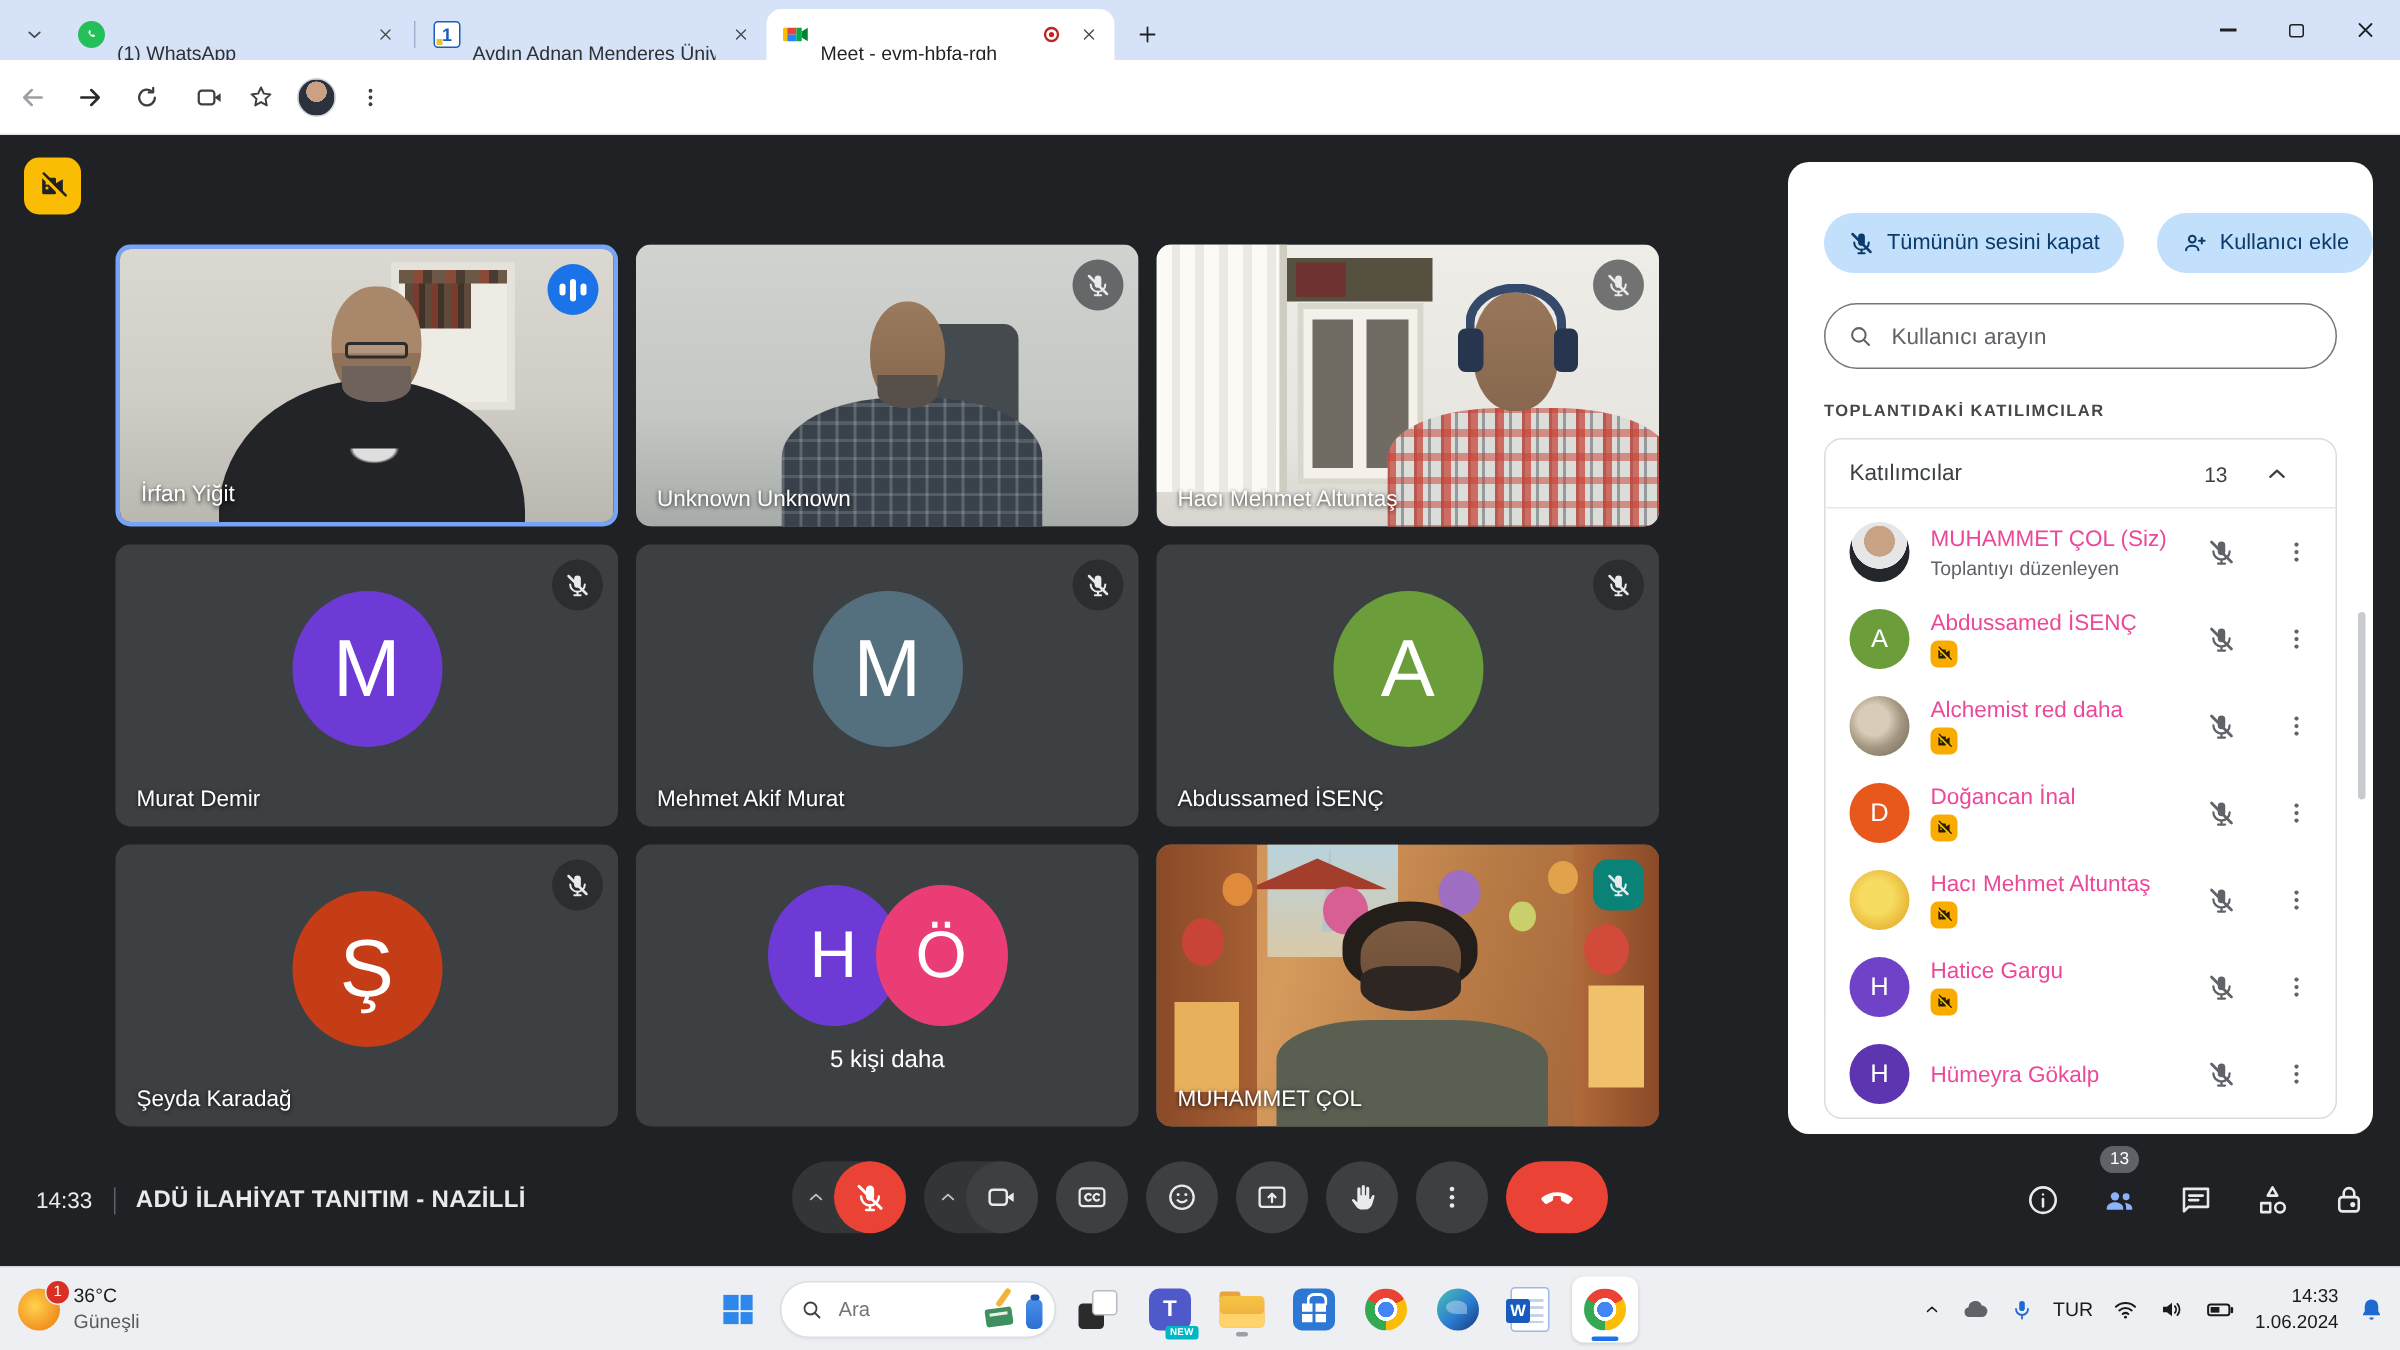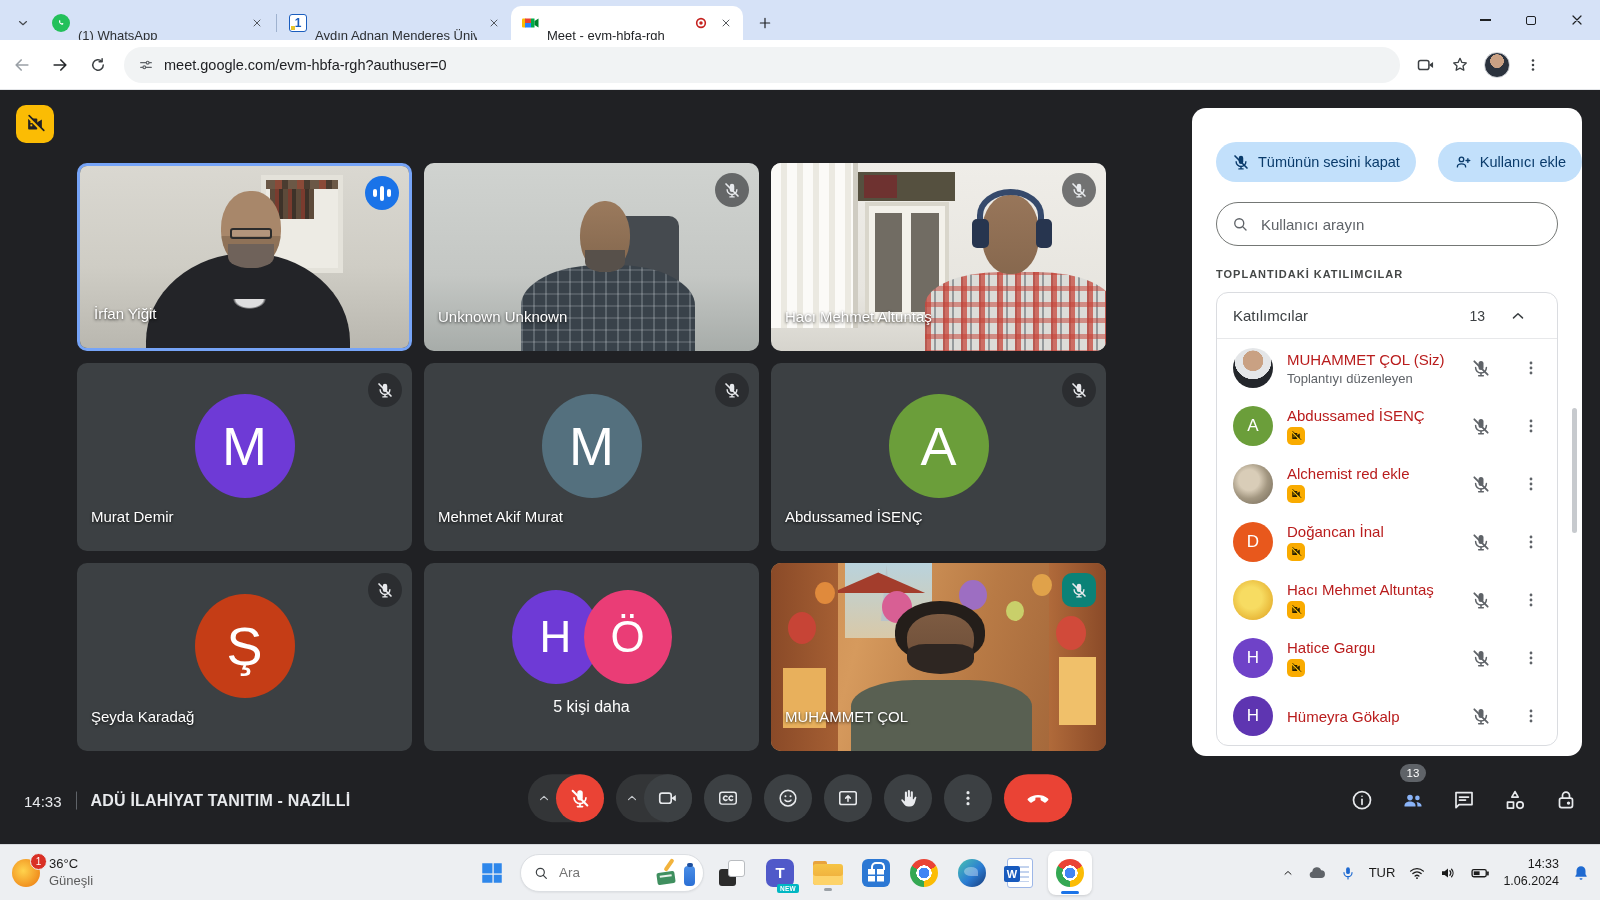--- a/index.html
+++ b/index.html
@@ -40,21 +40,21 @@
   .tb-right{display:flex;align-items:center;gap:14px;margin-left:16px;color:#3c4043;}
   .tb-avatar{width:26px;height:26px;border-radius:50%;background:radial-gradient(circle at 50% 34%,#caa184 0 34%,#2b323d 35%);border:1px solid #d0d3d8;}
 
   
   .meet{position:absolute;left:0;top:90px;width:1600px;height:754px;background:#202124;}
   .camwarn{left:16px;top:15px;width:38px;height:38px;border-radius:10px;background:#fbbc04;color:#202124;display:flex;align-items:center;justify-content:center;}
   .grid{left:77px;top:73px;width:1029px;height:588px;display:grid;grid-template-columns:repeat(3,335px);grid-template-rows:repeat(3,188px);gap:12px;position:absolute;}
   .tile{position:relative;background:#3c4043;border-radius:10px;overflow:hidden;}
   .tile-irfan{border:3px solid #76a4f7;}
   .scene{position:absolute;inset:0;}
-  .tname{position:absolute;left:14px;bottom:26px;color:#fff;font-size:15px;font-weight:500;text-shadow:0 1px 3px rgba(0,0,0,.85);z-index:5;}
+  .tname{position:absolute;left:14px;bottom:10px;color:#fff;font-size:15px;font-weight:500;text-shadow:0 1px 3px rgba(0,0,0,.85);z-index:5;}
   .micbadge{position:absolute;top:10px;right:10px;width:34px;height:34px;border-radius:50%;background:rgba(32,33,36,.6);color:#e8eaed;display:flex;align-items:center;justify-content:center;z-index:5;}
   .micbadge.teal{background:#0b8277;border-radius:10px;}
   .audioind{position:absolute;top:10px;right:10px;width:34px;height:34px;border-radius:50%;background:#1a73e8;display:flex;align-items:center;justify-content:center;gap:3px;z-index:5;}
   .audioind i{width:4px;background:#fff;border-radius:2px;display:block;}
   .audioind i:nth-child(1){height:8px}.audioind i:nth-child(2){height:15px}.audioind i:nth-child(3){height:8px}
   .bigav{position:absolute;left:50%;top:44%;transform:translate(-50%,-50%);width:100px;height:104px;border-radius:50%;display:flex;align-items:center;justify-content:center;color:#fff;font-size:54px;}
   .c-purple{background:#6e3ad6;}.c-slate{background:#54707e;}.c-green{background:#6b9e3a;}.c-red{background:#c53d16;}
   .ovl-avs{position:absolute;left:50%;top:40%;transform:translate(-50%,-50%);width:160px;height:96px;}
   .ov{position:absolute;width:88px;height:94px;border-radius:50%;display:flex;align-items:center;justify-content:center;color:#fff;font-size:44px;}
   .ovH{left:0;background:#6e3ad6;z-index:1;}
@@ -135,21 +135,21 @@
   .chead .gname{font-size:15px;color:#3c4043;}
   .chead .right{margin-left:auto;display:flex;align-items:center;gap:24px;color:#3c4043;padding-right:14px;}
   .chead .gcount{font-size:14px;}
   .prow{display:flex;align-items:center;padding:9px 16px;gap:14px;}
   .pav{width:40px;height:40px;border-radius:50%;flex:none;display:flex;align-items:center;justify-content:center;color:#fff;font-size:17px;}
   .av-ph-m{background:radial-gradient(circle at 50% 32%,#c9a183 0 30%,#e4e6e8 31% 54%,#23262b 55%);}
   .av-ph-lion{background:radial-gradient(circle at 40% 40%,#d9cdb8 0 30%,#a39781 55%,#6e6454 100%);}
   .av-ph-flower{background:radial-gradient(circle at 45% 45%,#f7dc62 0 35%,#e9b93a 70%,#cf9a25 100%);}
   .av-g{background:#6b9e3a;}.av-o{background:#e8581c;}.av-p{background:#6f42c8;}.av-p2{background:#5e35b1;}
   .pinfo{display:flex;flex-direction:column;gap:3px;}
-  .pname{font-size:15px;color:#b91c1c;}
+  .pname{font-size:15px;color:#ec4899;}
   .psub{font-size:13px;color:#5f6368;}
   .pbadge{width:18px;height:18px;border-radius:5px;background:#f9ab00;color:#241d02;display:flex;align-items:center;justify-content:center;}
   .pright{margin-left:auto;display:flex;align-items:center;gap:30px;color:#5f6368;}
   .pmenu{background:none;border:none;color:#5f6368;padding:0;}
   .pscroll{position:absolute;right:5px;top:300px;width:5px;height:125px;border-radius:3px;background:#c7cace;}
 
   
   .taskbar{position:absolute;left:0;bottom:0;width:1600px;height:56px;background:#edeff2;border-top:1px solid #d5d8dc;}
   .weather{position:absolute;left:12px;top:0;bottom:0;display:flex;align-items:center;gap:9px;}
   .wsun{width:28px;height:28px;border-radius:50%;background:radial-gradient(circle at 40% 42%,#ffd34d,#f08c1c 75%);position:relative;}
@@ -428,28 +428,20 @@
     <div class="navbtn nav-fwd">
         <svg class="i20">
           <use href="#s-aright"></use>
         </svg>
       </div>
     <div class="navbtn nav-re">
         <svg class="i18">
           <use href="#s-reload"></use>
         </svg>
       </div>
-    <div class="urlbar">
-      <span>
-          <svg class="i16">
-            <use href="#s-tune"></use>
-          </svg>
-        </span>
-      <span class="urltext">meet.google.com/evm-hbfa-rgh?authuser=0</span>
-    </div>
     <div class="tb-right">
       <span>
           <svg class="i20">
             <use href="#s-cam"></use>
           </svg>
         </span>
       <span>
           <svg class="i20">
             <use href="#s-star"></use>
           </svg>
@@ -680,21 +672,21 @@
                 <svg class="i20">
                   <use href="#s-dots"></use>
                 </svg>
               </button>
           </span>
         </div>
 
         <div class="prow">
           <span class="pav av-ph-lion"></span>
           <div class="pinfo">
-            <span class="pname">Alchemist red ekle</span>
+            <span class="pname">Alchemist red daha</span>
             <span class="pbadge">
                 <svg class="i12">
                   <use href="#s-camoff"></use>
                 </svg>
               </span>
           </div>
           <span class="pright">
             <span>
                 <svg class="i20">
                   <use href="#s-micoff"></use>

